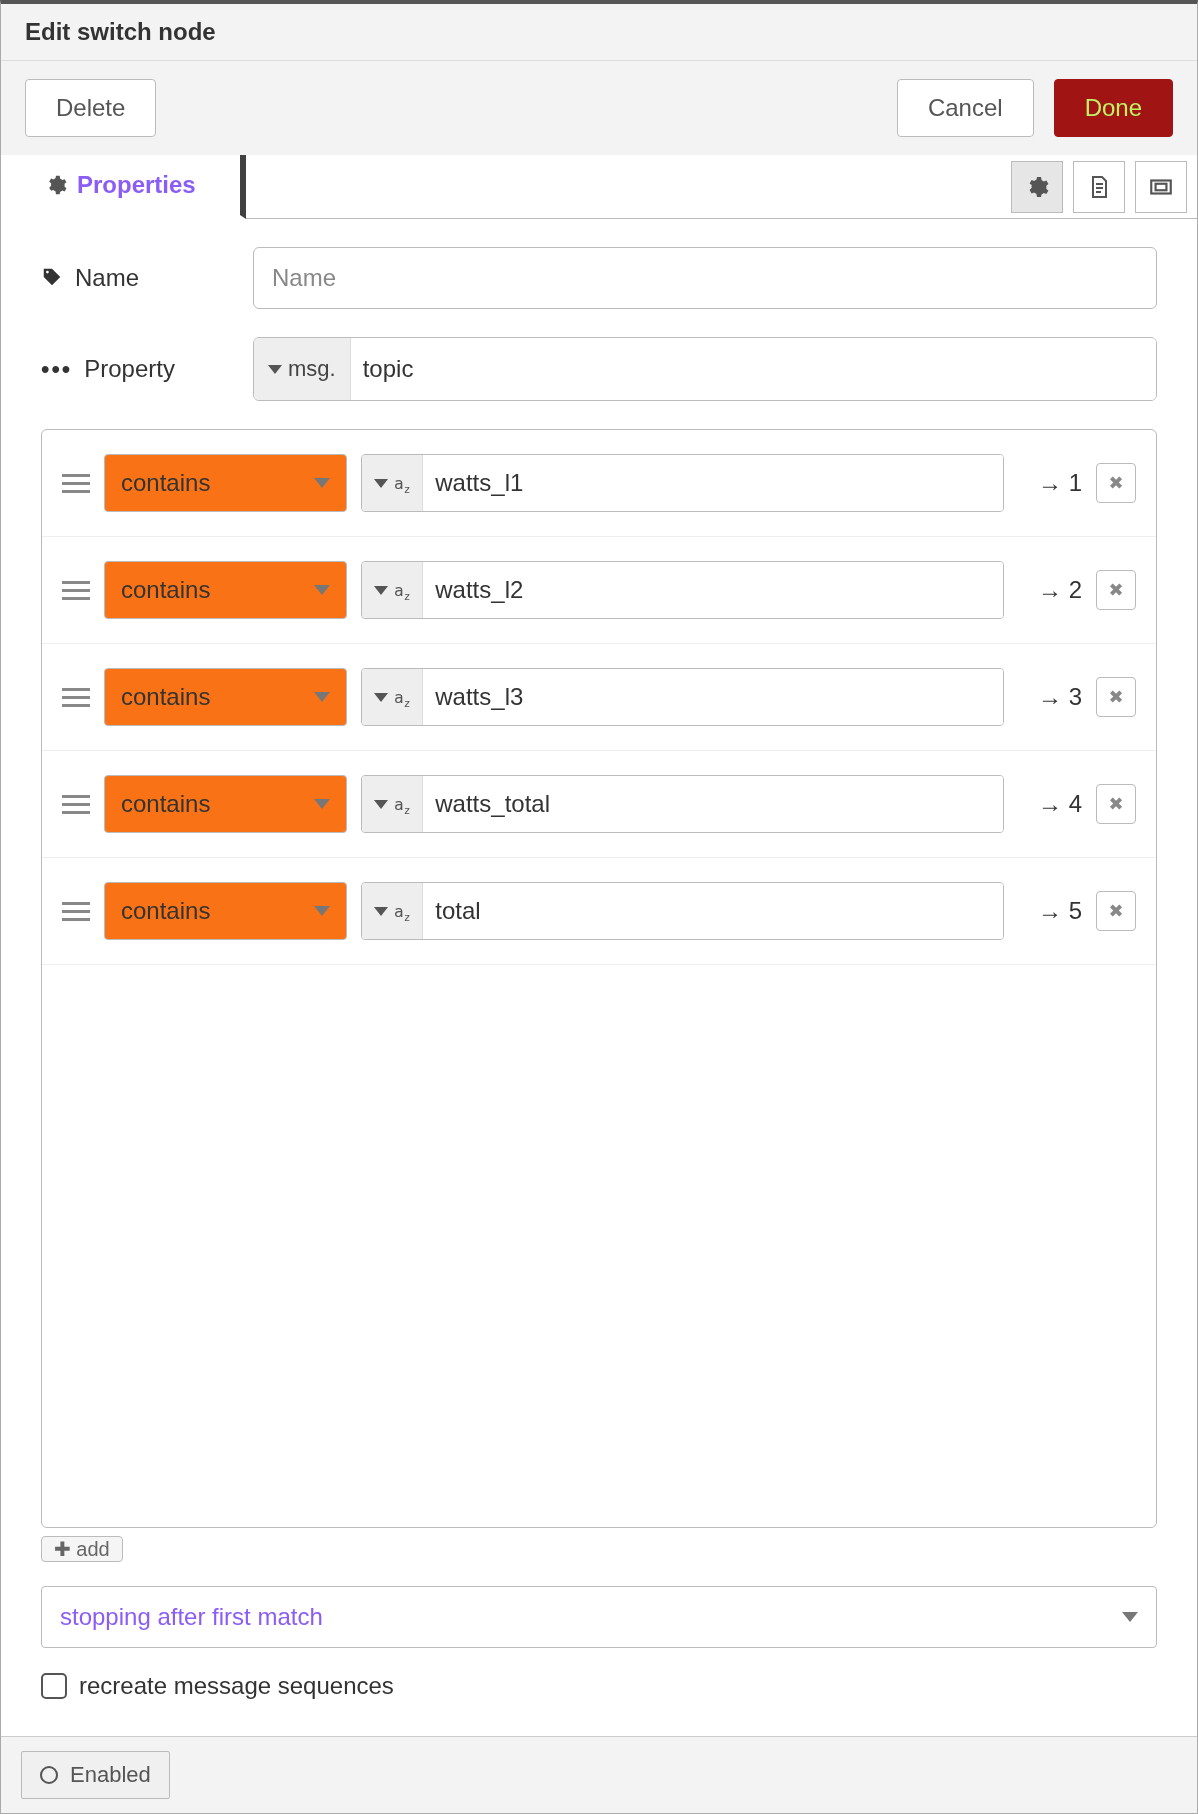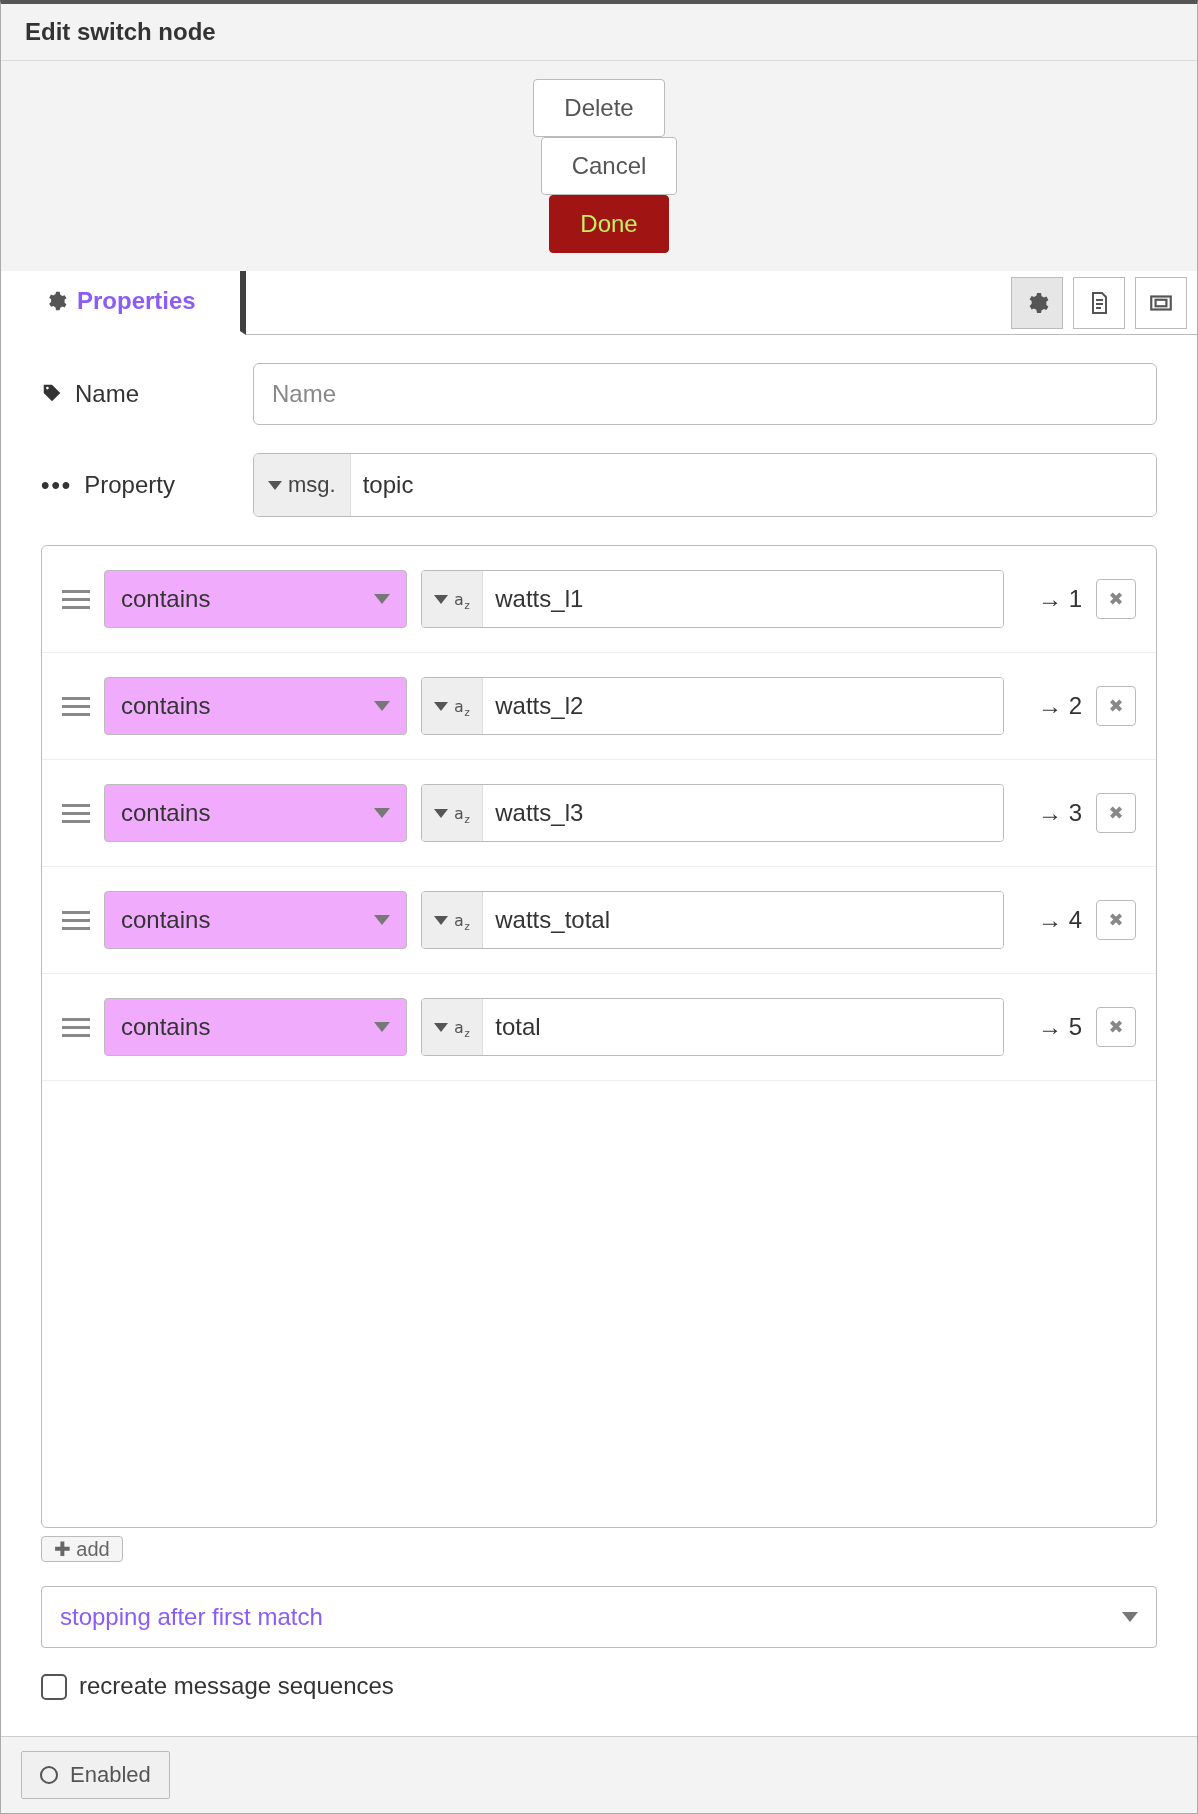--- a/index.html
+++ b/index.html
@@ -25,21 +25,20 @@
   font-weight: 700;
   color: #333;
   border-bottom: 1px solid #dcdcdc;
   background: #f3f3f3;
 }
 .actionbar {
   display: flex;
   align-items: center;
   padding: 18px 24px;
   background: #f3f3f3;
-  flex-direction: column;
 }
 .spacer { flex: 1; }
 .btn {
   border: 1px solid #bbb;
   background: #fff;
   color: #555;
   font-size: 24px;
   padding: 14px 30px;
   border-radius: 4px;
   cursor: pointer;
@@ -172,27 +171,27 @@
   display: flex;
   flex-direction: column;
   gap: 5px;
   cursor: grab;
 }
 .handle-line {
   height: 3px;
   background: #888;
 }
 .op-select {
-  width: 303px;
+  width: 243px;
   border: 1px solid #bbb;
   border-radius: 4px;
   padding: 14px 16px;
   font-size: 24px;
   color: #333;
-  background: #f0abfc;
+  background: #f97316;
   display: flex;
   align-items: center;
   justify-content: space-between;
   cursor: pointer;
 }
 .rule-typed {
   flex: 1;
   display: flex;
   border: 1px solid #bbb;
   border-radius: 4px;
@@ -252,21 +251,21 @@
   color: #8b5cf6;
   display: flex;
   align-items: center;
   justify-content: space-between;
   margin-bottom: 24px;
   cursor: pointer;
   background: #fff;
 }
 .checkbox-row {
   display: flex;
-  align-items: flex-end;
+  align-items: center;
   gap: 12px;
   font-size: 24px;
   color: #333;
   padding-bottom: 20px;
 }
 .checkbox {
   width: 26px;
   height: 26px;
   border: 2px solid #555;
   border-radius: 5px;

